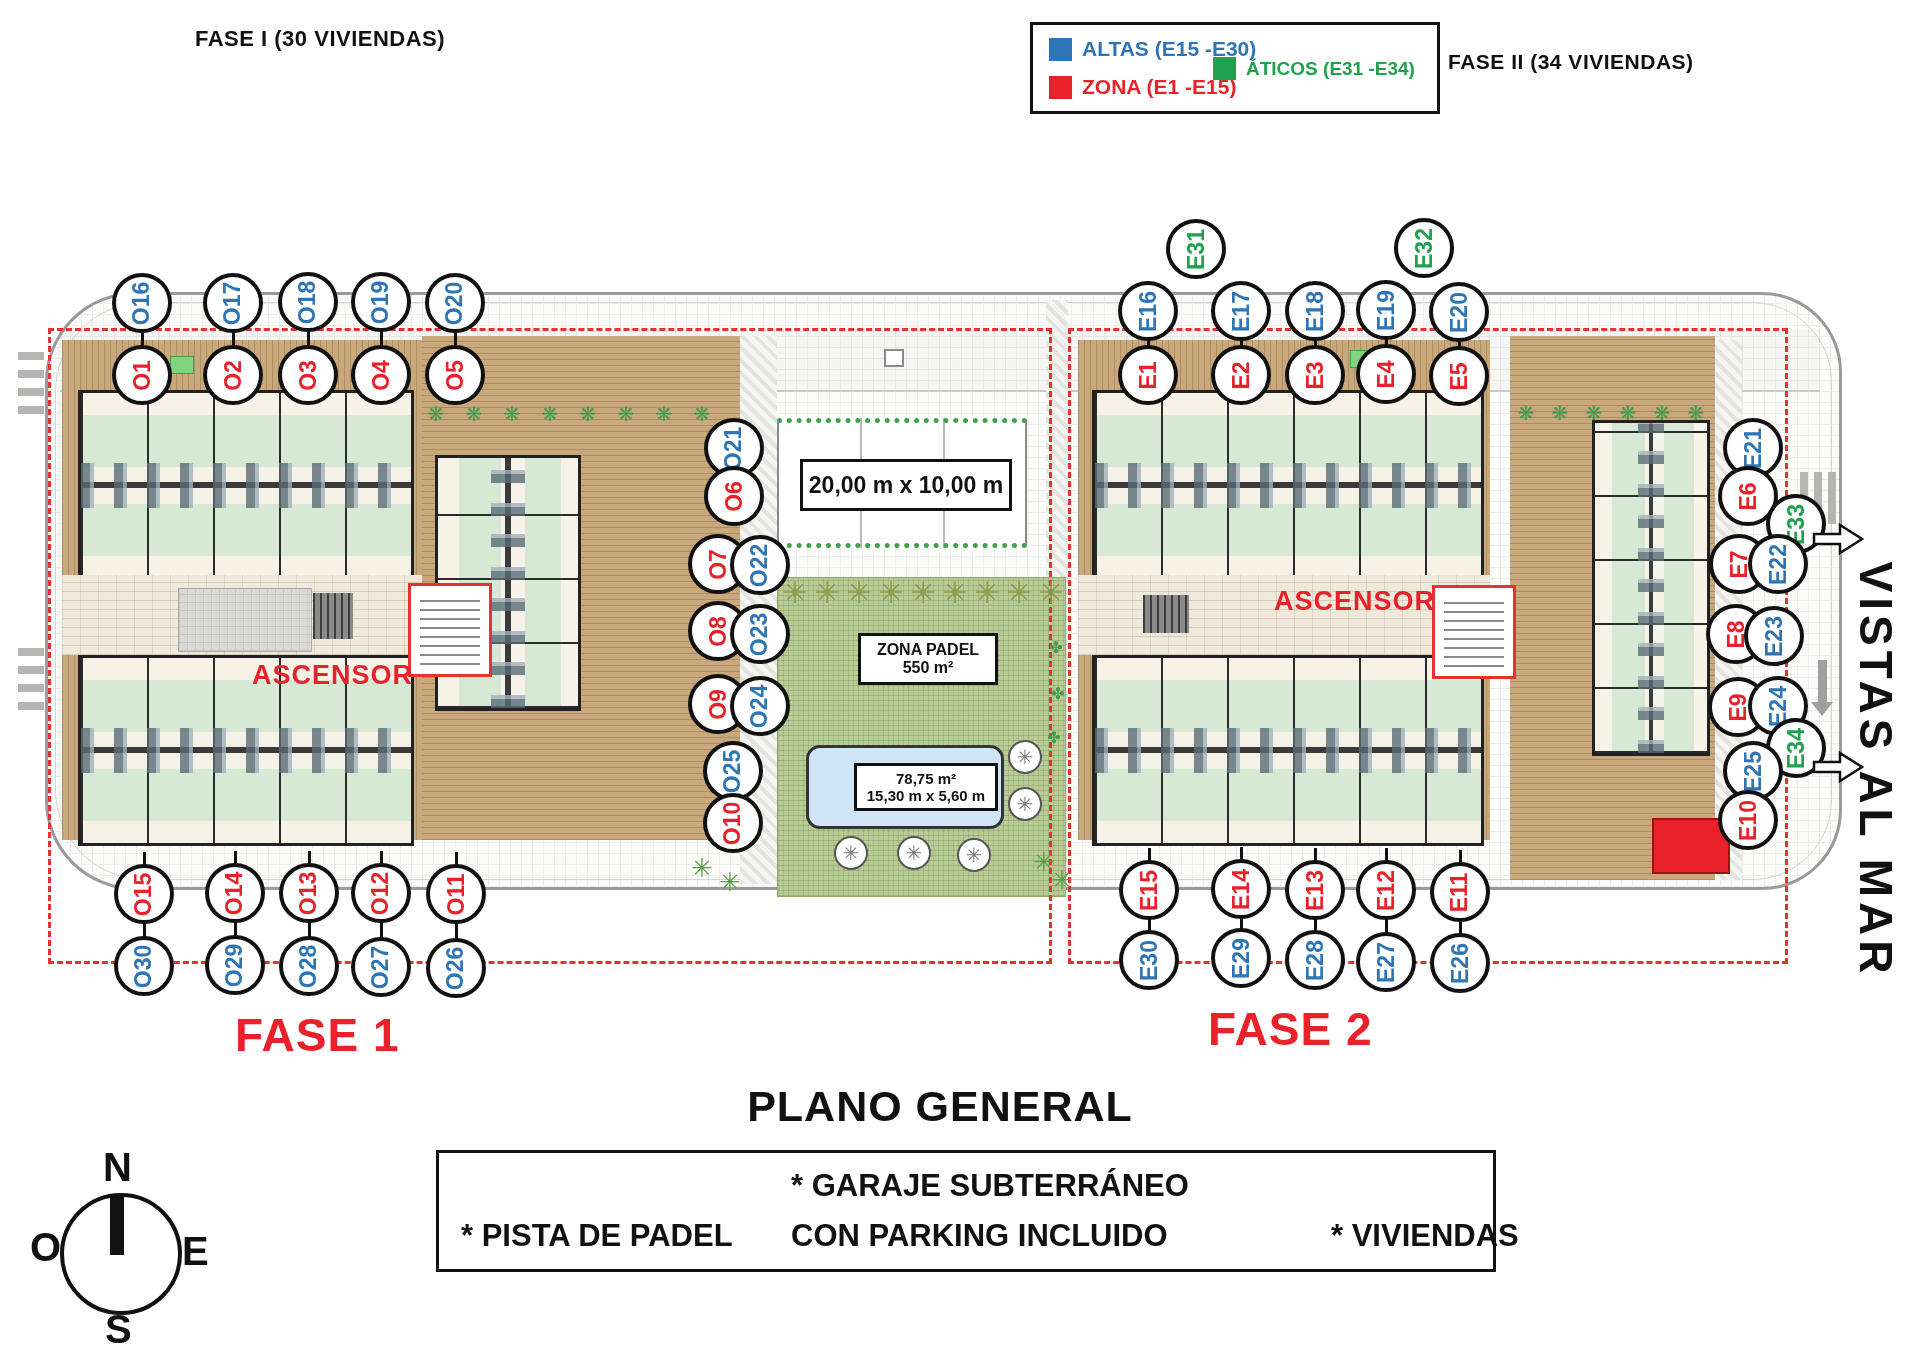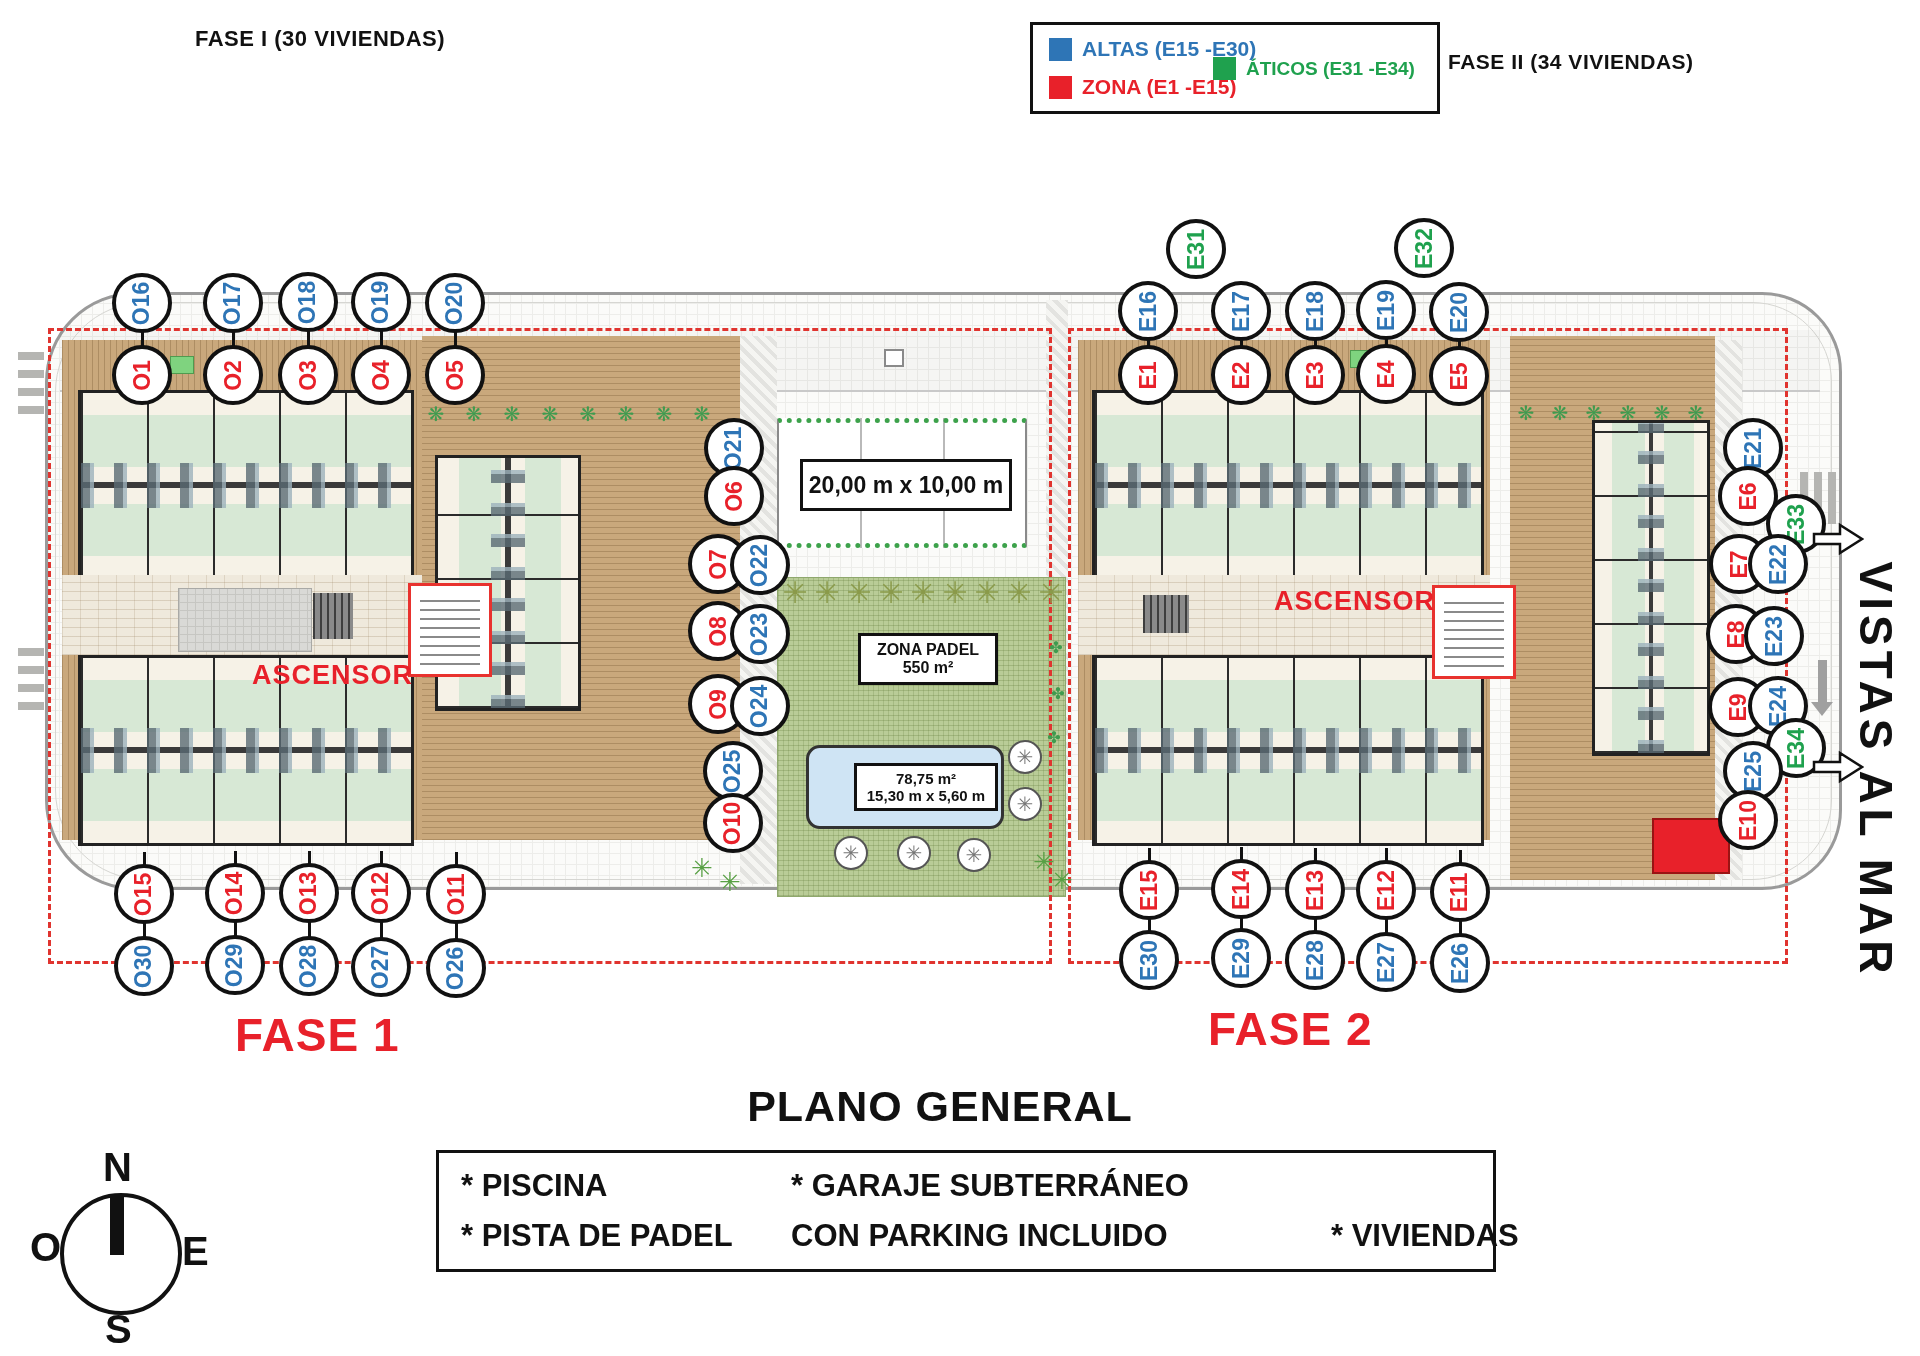--- a/index.html
+++ b/index.html
@@ -446,21 +446,20 @@
   <svg class="abs" style="left:1812px;top:750px;" width="52" height="34">
     <polygon points="2,12 28,12 28,3 50,17 28,31 28,22 2,22" fill="#fff" stroke="#111" stroke-width="2.5"></polygon>
   </svg>
   <div class="abs darr" style="left:1818px;top:660px;"></div>
 
   <div class="abs fase" style="left:235px;top:1008px;">FASE 1</div>
   <div class="abs fase" style="left:1208px;top:1002px;">FASE 2</div>
 
   <div class="abs title" style="left:560px;top:1082px;width:760px;">PLANO GENERAL</div>
   <div class="abs features" style="left:436px;top:1150px;width:1060px;height:122px;box-sizing:border-box;">
-    <div style="grid-column:1;grid-row:1;">* PISCINA</div>
     <div style="grid-column:1;grid-row:2;">* PISTA DE PADEL</div>
     <div style="grid-column:2;grid-row:1;">* GARAJE SUBTERRÁNEO</div>
     <div style="grid-column:2;grid-row:2;">CON PARKING INCLUIDO</div>
     <div style="grid-column:3;grid-row:2;">* VIVIENDAS</div>
   </div>
 
   <div class="abs" style="left:30px;top:1145px;width:200px;height:210px;">
     <div class="cletter" style="left:73px;top:0;">N</div>
     <div class="ccircle" style="left:30px;top:48px;width:114px;height:114px;"></div>
     <div class="cbar" style="left:80px;top:52px;width:14px;height:58px;"></div>

